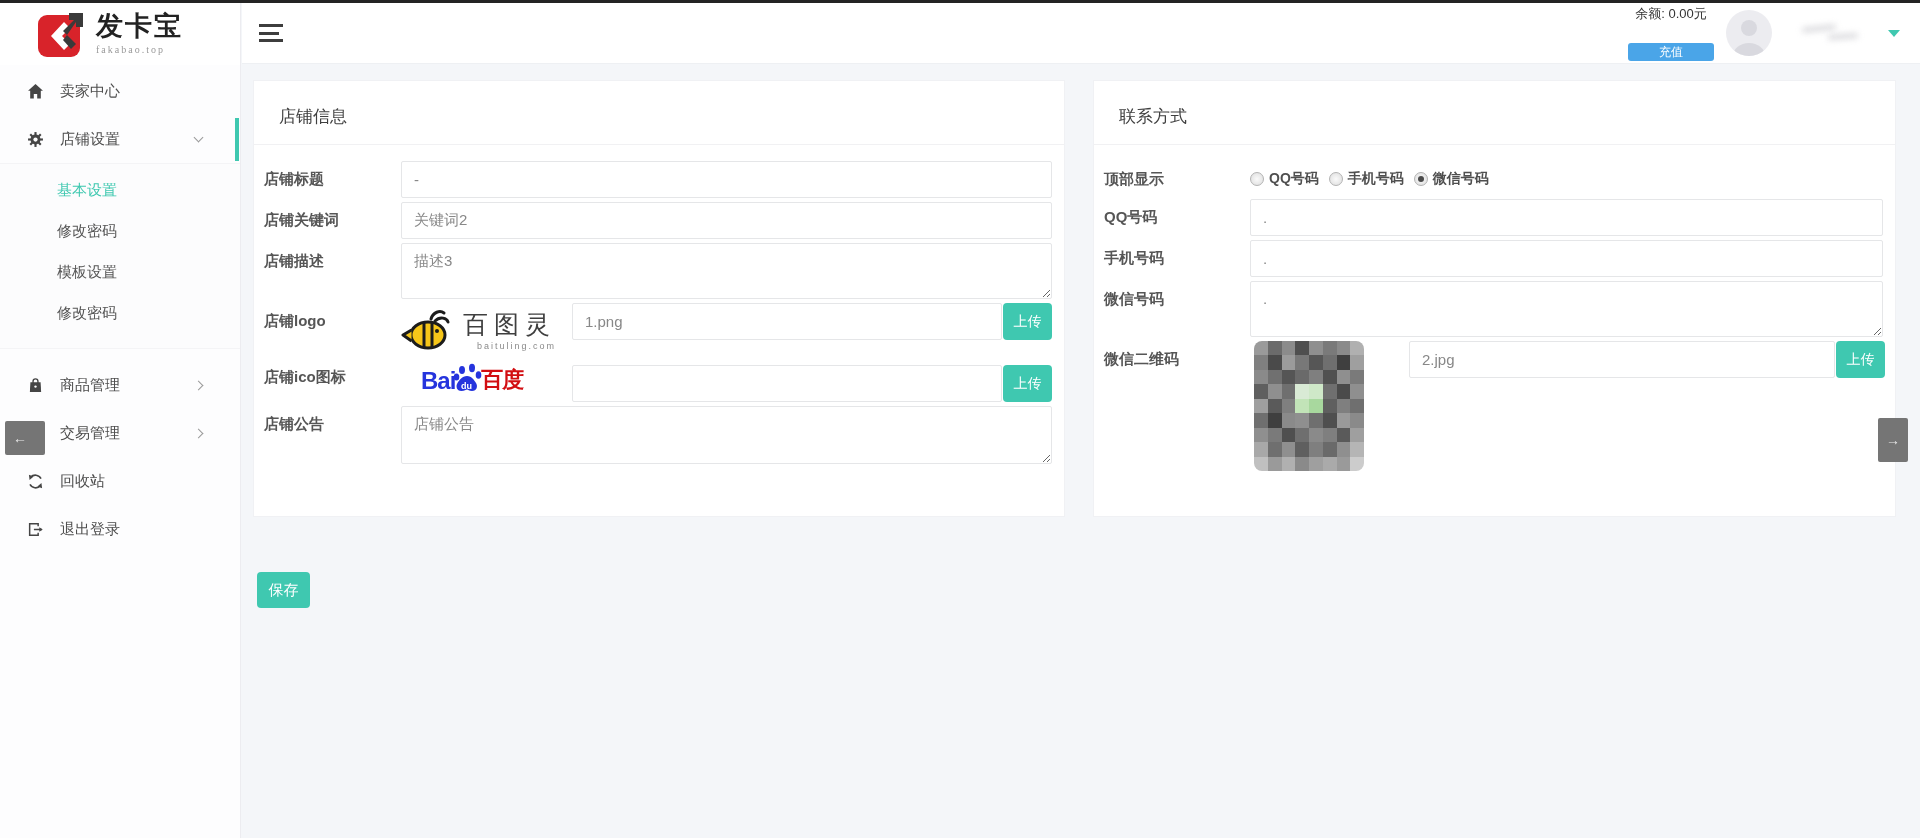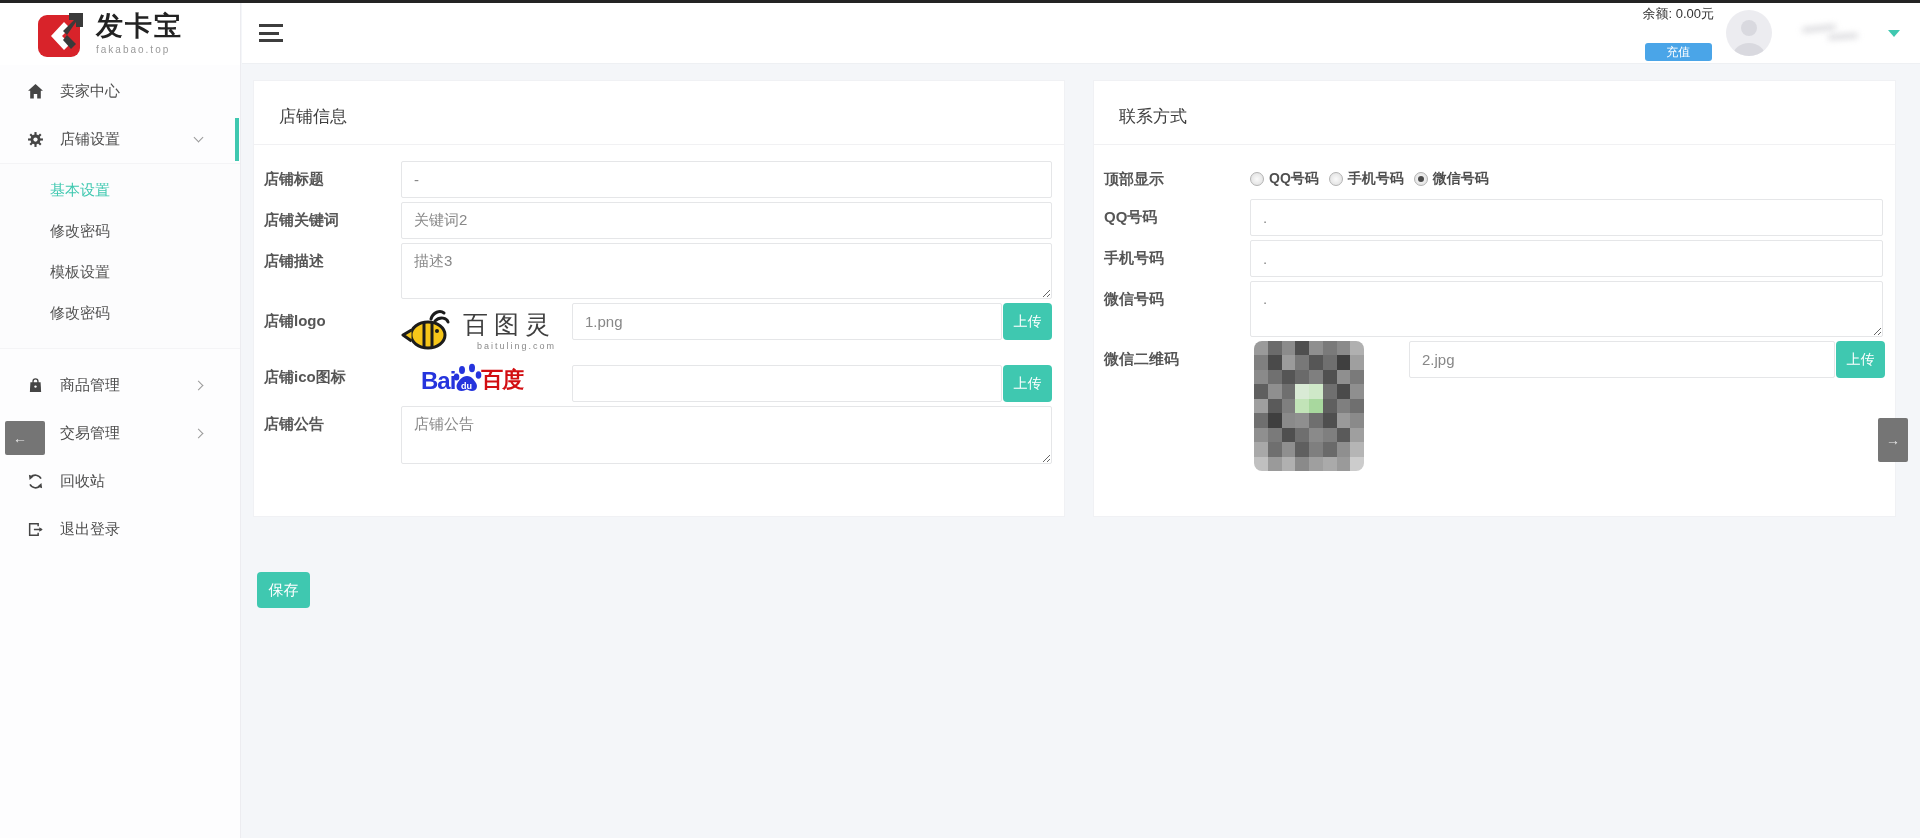--- a/index.html
+++ b/index.html
@@ -2,52 +2,52 @@
 <html><head>
 <meta charset="utf-8">
 <style>
   * { margin:0; padding:0; box-sizing:border-box; }
   html,body { width:1920px; height:838px; overflow:hidden;
     font-family:"Liberation Sans","DejaVu Sans",sans-serif; background:#f4f6f9; }
   .topline { position:absolute; top:0; left:0; width:1920px; height:3px; background:#232323; z-index:60; }
 
   
   .sidebar { position:absolute; top:3px; left:0; width:241px; height:835px; background:#fdfdfe;
-    border-right:1px solid #ececf0; z-index:20; }
+    border-right:1px solid #ececf0; z-index:20;font-family:Liberation Serif, serif; }
   .brand { height:62px; display:flex; align-items:center; padding-left:36px; background:#fff; }
   .brand-mark { width:52px; height:50px; position:relative; flex:0 0 auto; }
   .brand-text { margin-left:8px; line-height:1; }
   .brand-name { font-size:27px; font-weight:bold; color:#222; letter-spacing:2px; }
   .brand-domain { font-size:10px; color:#9a9a9a; letter-spacing:2px; margin-top:5px; }
   .menu { list-style:none; margin-top:2px; }
   .menu-item { height:48px; display:flex; align-items:center; padding-left:27px; cursor:pointer;
     position:relative; color:#4d4d4d; font-size:15px; }
   .menu-item .micon { width:17px; height:17px; margin-right:16px; display:flex; align-items:center; justify-content:center; }
   .menu-item .chev { position:absolute; right:38px; width:7px; height:7px;
     border-right:1.6px solid #9a9a9a; border-bottom:1.6px solid #9a9a9a; }
   .chev.down { transform:rotate(45deg); margin-top:-3px; }
   .chev.right { transform:rotate(-45deg); }
   .active-bar { position:absolute; right:1px; top:3px; width:4px; height:43px; background:#3fc8b0; }
-  .submenu { list-style:none; padding:6px 0 14px 0; background:#fcfcfd; border-top:1px solid #f4f4f6; border-bottom:1px solid #f4f4f6;}
+  .submenu { list-style:none; padding:6px 0 14px 7px; background:#fcfcfd; border-top:1px solid #f4f4f6; border-bottom:1px solid #f4f4f6;}
   .submenu-item { height:41px; display:flex; align-items:center; padding-left:50px; font-size:15px;
     color:#555; cursor:pointer; }
   .submenu-item.active { color:#3fc8b0; }
   .spacer12 { height:12px; }
 
   
   .header { position:absolute; top:3px; left:242px; width:1678px; height:61px; background:#fff;
     border-bottom:1px solid #eef0f3; z-index:10; display:flex; align-items:center; }
   .hamburger { margin-left:17px; width:24px; height:18px; display:flex; flex-direction:column;
     justify-content:space-between; cursor:pointer; }
   .hamburger span { display:block; height:3px; background:#3d3d3d; }
   .hamburger span:nth-child(2){ width:20px; }
   .header-right { margin-left:auto; display:flex; align-items:center; padding-right:20px; }
   .balance-box { text-align:center; margin-right:12px; }
   .balance-text { font-size:13px; color:#333;text-align:center; }
-  .recharge-btn { margin-top:20px; width:67px; height:18px; background:#4aa5e8; color:#fff;
+  .recharge-btn { margin-top:20px; width:86px; height:18px; background:#4aa5e8; color:#fff;
     font-size:12px; border:none; border-radius:3px; cursor:pointer; line-height:18px; }
   .avatar { width:46px; height:46px; border-radius:50%; background:#ececf0; overflow:hidden;
     display:flex; align-items:flex-end; justify-content:center; cursor:pointer; margin-right:30px; }
   .blurname { width:60px; height:14px; margin-right:26px; position:relative; }
   .blurname i { position:absolute; display:block; background:#d8d8dc; filter:blur(3px); border-radius:2px; }
   .blurname i:nth-child(1){ left:0; top:0; width:34px; height:5px; transform:rotate(-6deg); }
   .blurname i:nth-child(2){ left:26px; top:8px; width:30px; height:5px; transform:rotate(-4deg); }
   .caret { width:0; height:0; border-left:6px solid transparent; border-right:6px solid transparent;
     border-top:7px solid #3fc8b0; cursor:pointer; }
 

